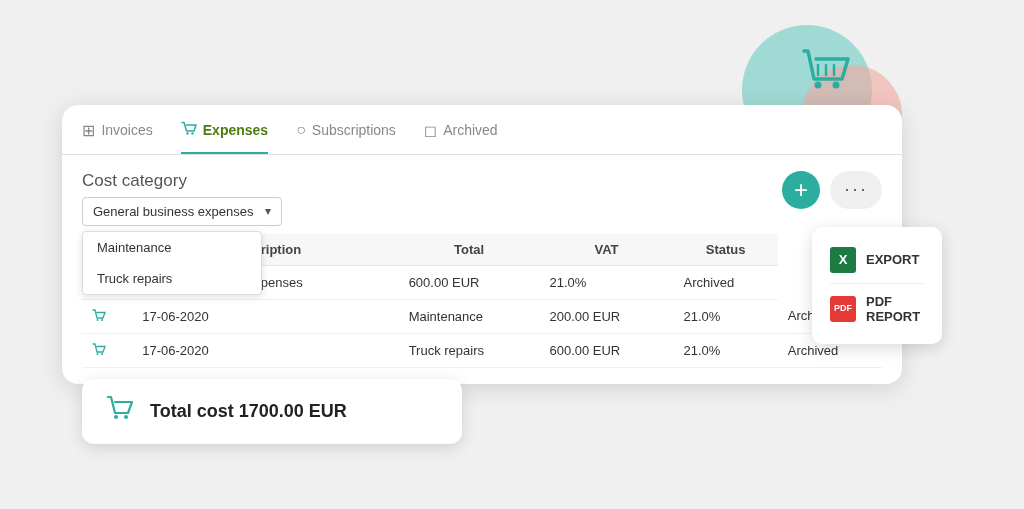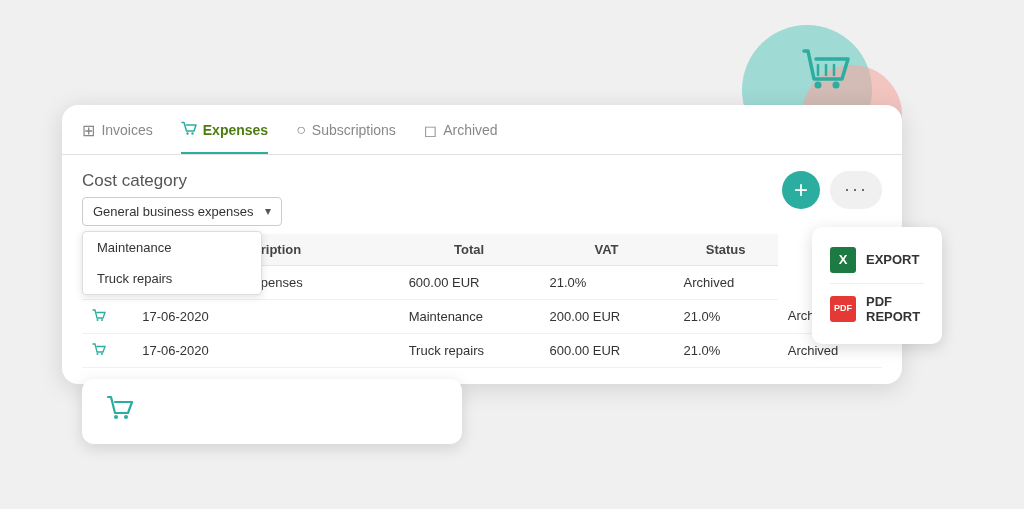--- a/index.html
+++ b/index.html
@@ -437,17 +437,18 @@
 
       
       <div class="total-bar">
         <div class="total-bar-icon">
           <svg width="28" height="26" viewBox="0 0 28 26" fill="none">
             <path d="M2 2H5L9 18H22L26 7H9" stroke="#2bada0" stroke-width="2.2" stroke-linecap="round" stroke-linejoin="round"></path>
             <circle cx="10" cy="22" r="2" fill="#2bada0"></circle>
             <circle cx="20" cy="22" r="2" fill="#2bada0"></circle>
           </svg>
         </div>
+        <div class="total-bar-text">Total cost 1700.00 EUR</div>
       </div>
 
     </div>
   </div>
 </div>
 
 </body></html>

